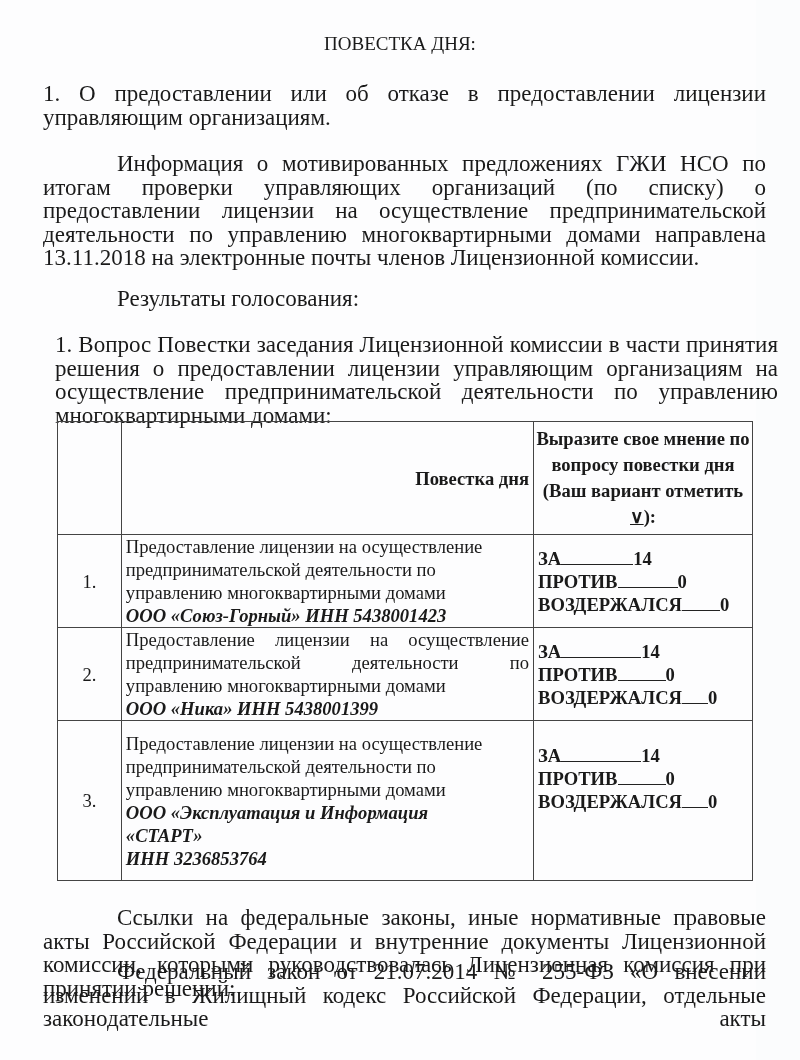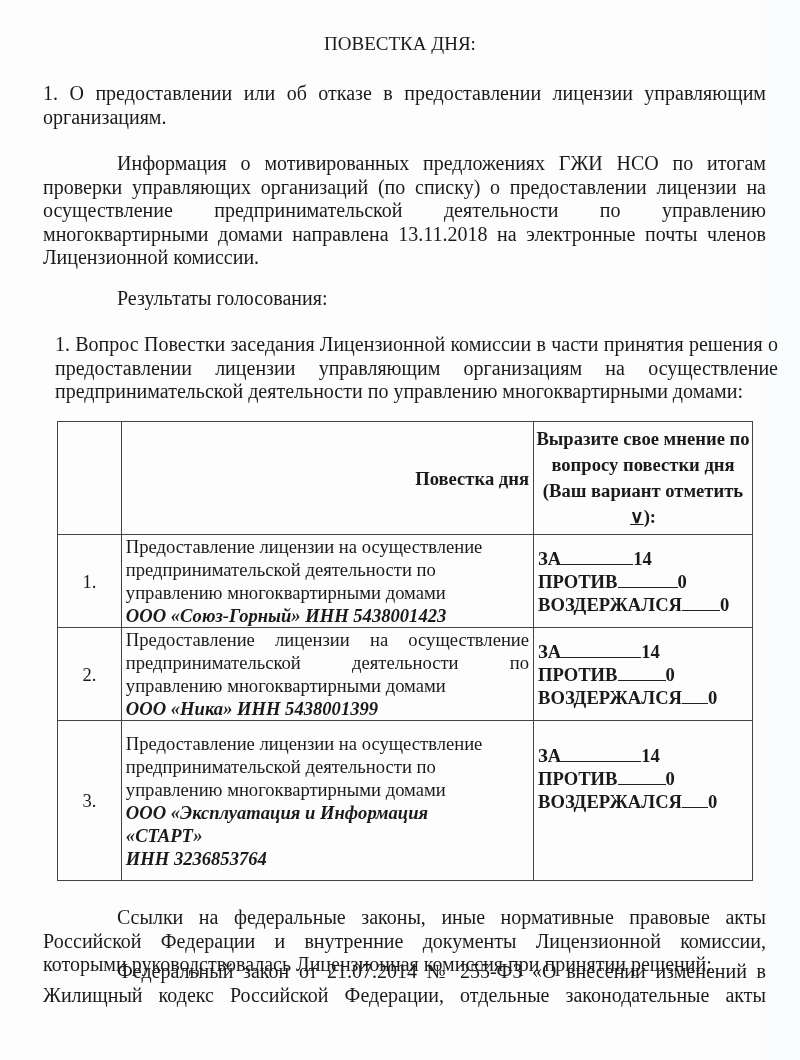--- a/index.html
+++ b/index.html
@@ -1,20 +1,20 @@
 <!DOCTYPE html>
 <html><head>
 <meta charset="utf-8">
 <style>
   html, body { margin:0; padding:0; }
   body { width:800px; height:1060px; background:#fbfcfd; position:relative; overflow:hidden;
          font-family:"Liberation Serif", serif; color:#1a1a1a; }
   .page { position:absolute; left:0; top:0; width:756px; height:1060px; background:#fdfdfe; }
   .title { position:absolute; top:33px; left:0; width:800px; text-align:center; font-size:19px; }
-  .para { position:absolute; left:43px; width:723px; font-size:20px; line-height:23.5px; text-align:justify; }
+  .para { position:absolute; left:43px; width:723px; font-size:23px; line-height:23.5px; text-align:justify; }
   .indent { text-indent:74px; }
   .last { text-align-last:left; }
   .justify-all { text-align-last:justify; }
   table.agenda { position:absolute; left:57px; top:421px; width:696px; border-collapse:collapse; font-size:18.6px; }
   table.agenda td { border:1.3px solid #444; vertical-align:middle; padding:0 4px; line-height:23px; }
   .c-num { width:55px; text-align:center; }
   .c-text { width:404px; }
   .c-vote { width:210px; font-weight:bold; }
   .hdr-vote { text-align:center; font-weight:bold; padding:4px 2px !important; line-height:26px !important;margin-top:17px; }
   .hdr-agenda { text-align:right; font-weight:bold;margin-left:12px; }

